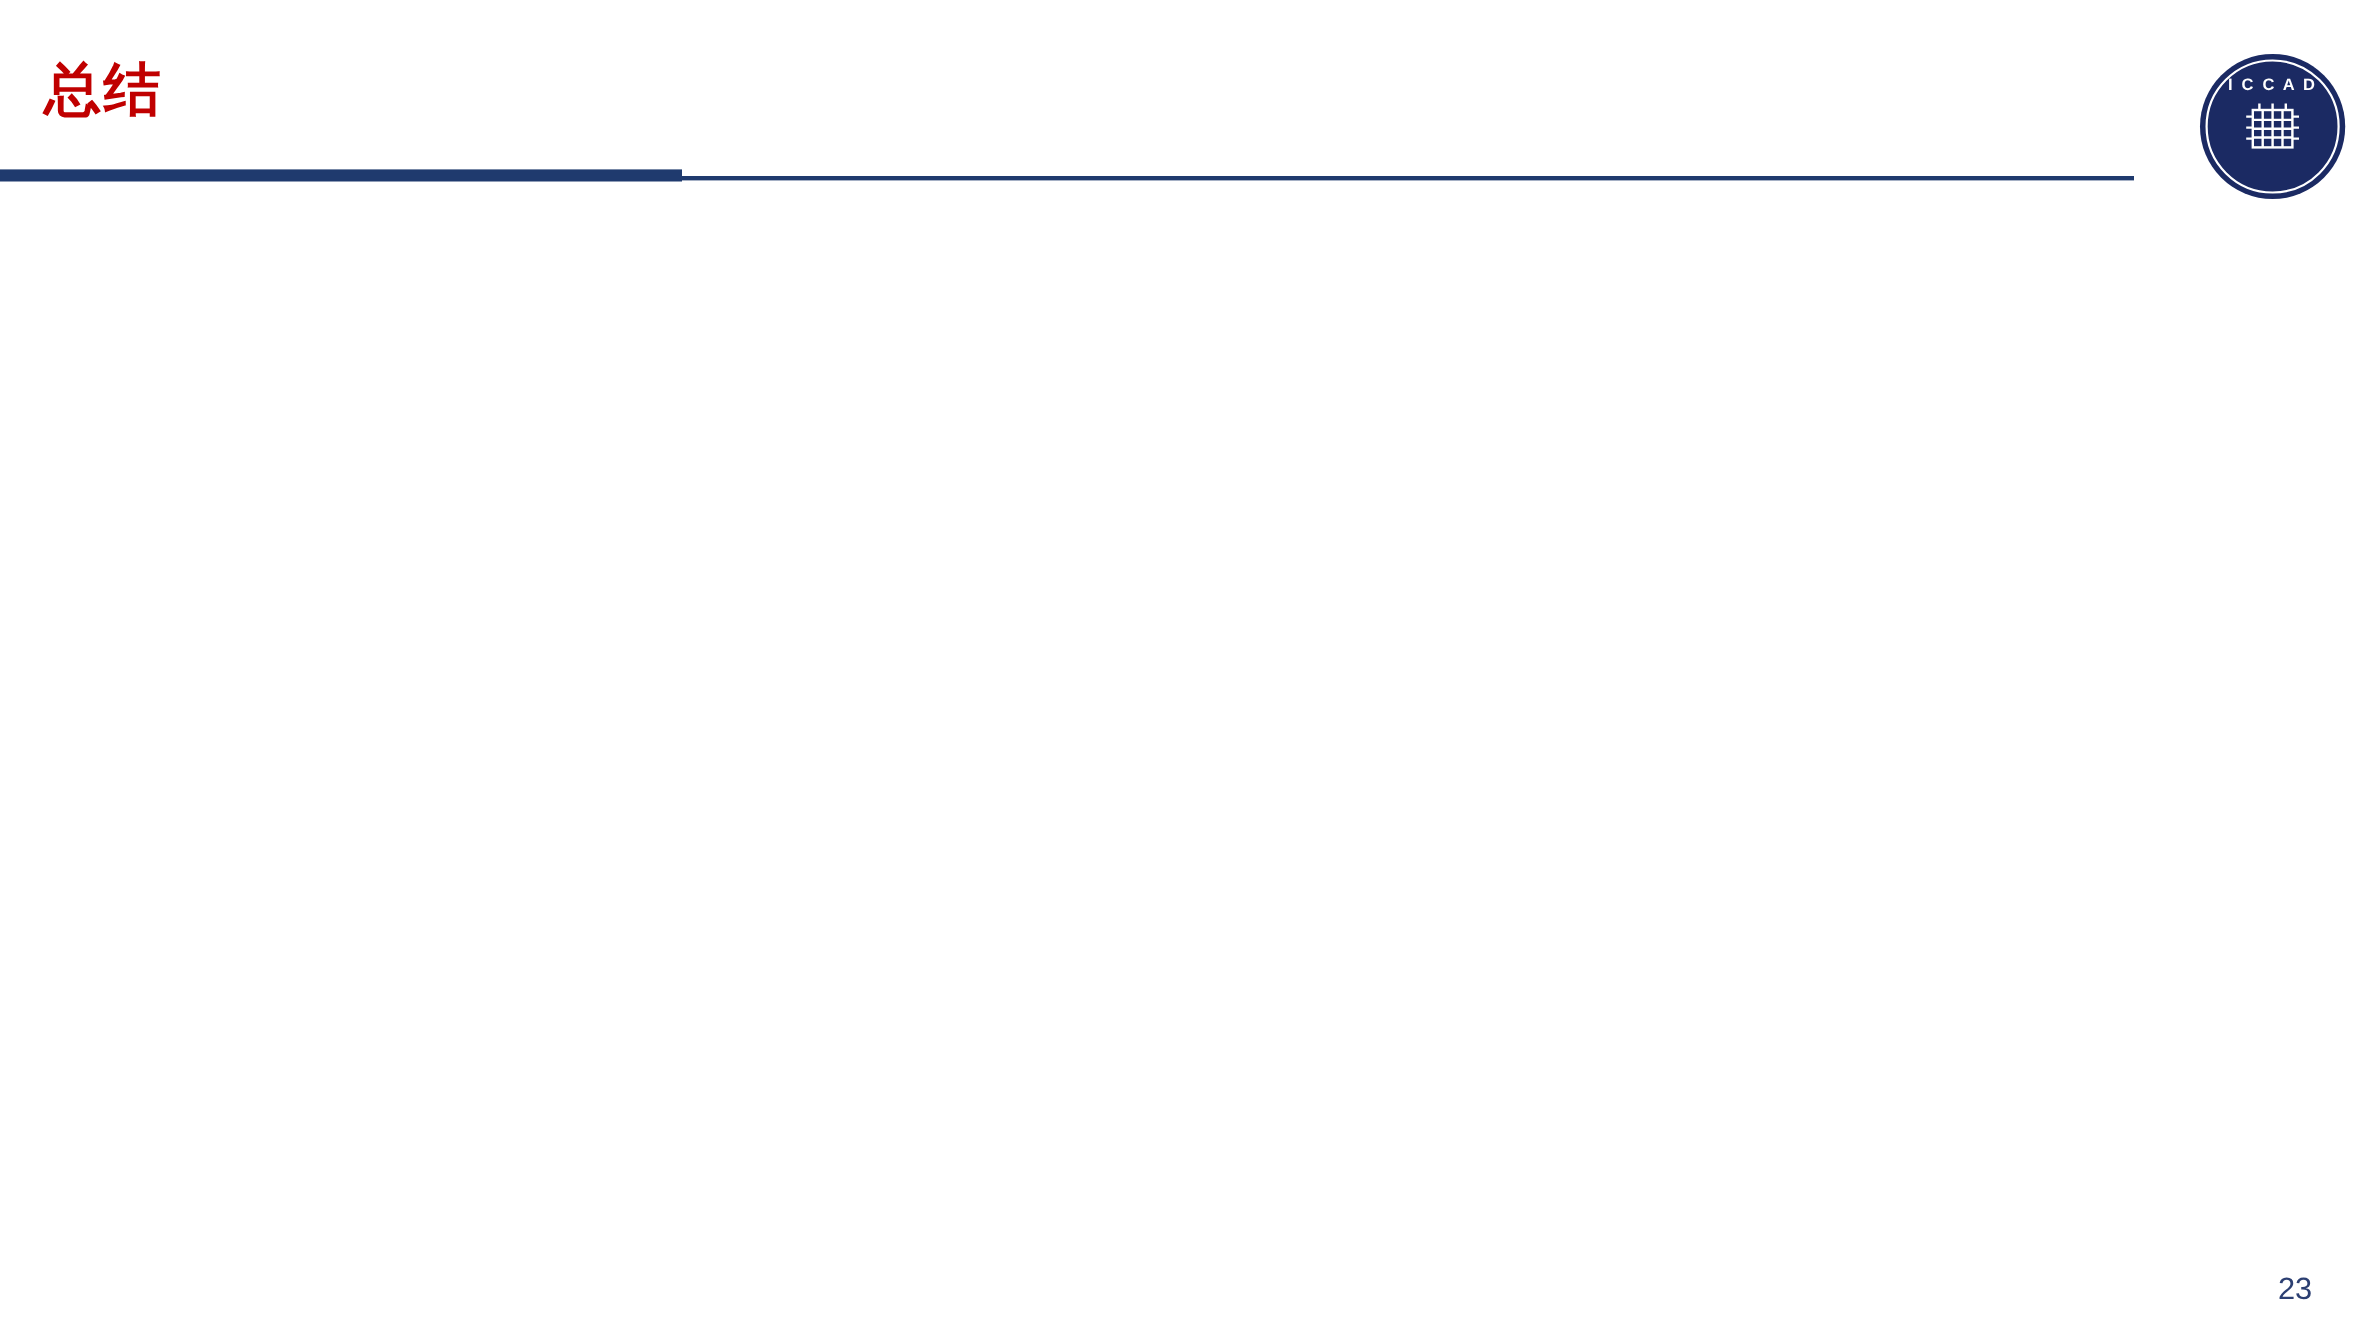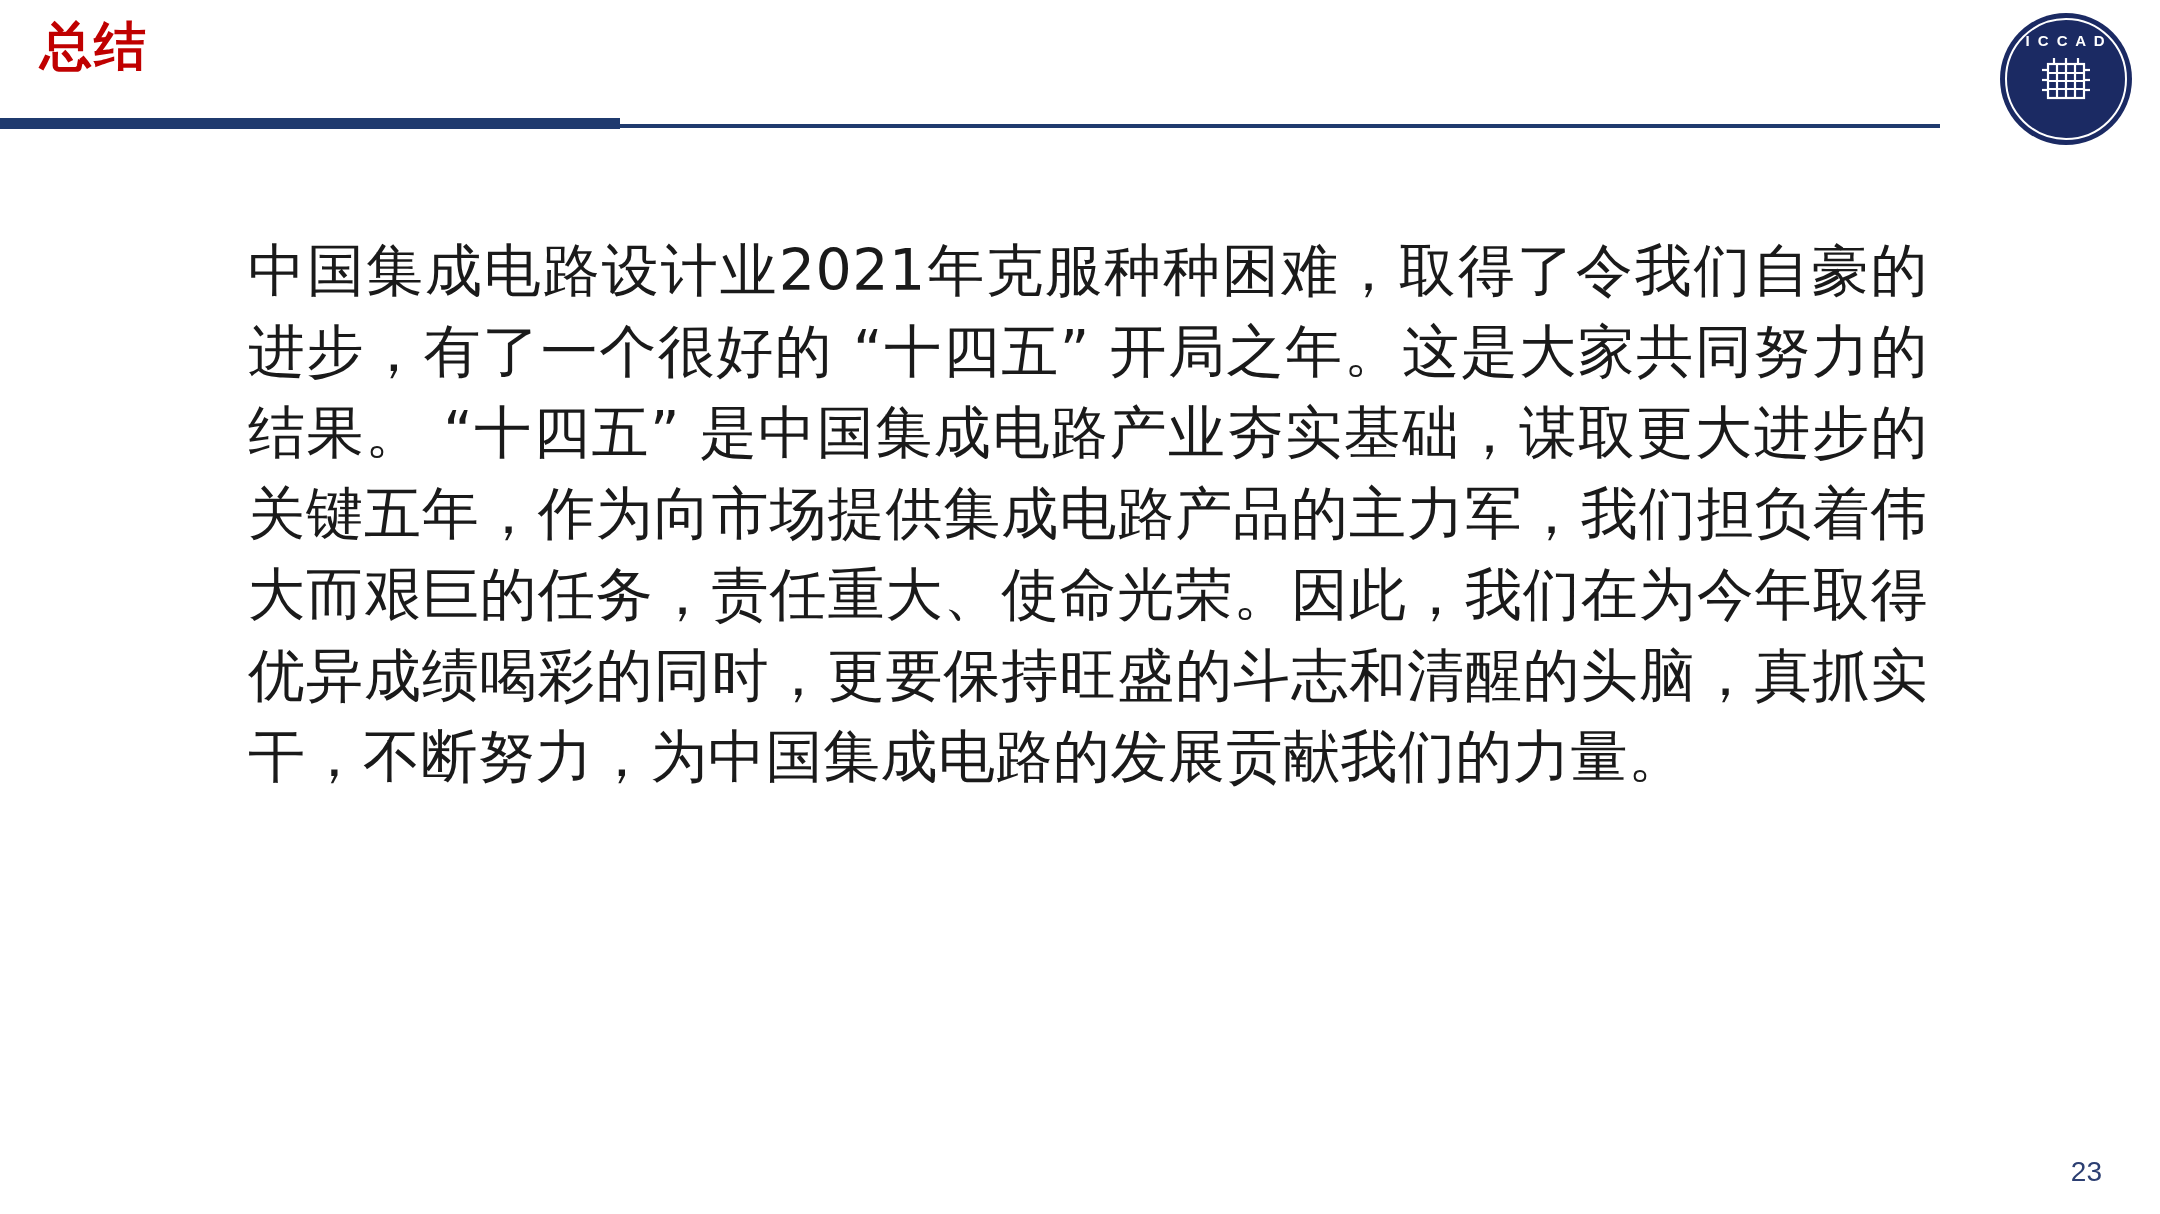--- a/index.html
+++ b/index.html
@@ -12,20 +12,21 @@
     height: 1214px;
     overflow: hidden;
     font-family: "Liberation Sans", sans-serif;
     position: relative;
   }
 
   .slide {
     position: absolute;
     inset: 0;
     background: #ffffff;
+    margin-top: 36px;
   }
 
   
   .slide-title {
     position: absolute;
     left: 40px;
     top: 18px;
     font-size: 52px;
     font-weight: bold;
     color: #c00000;
@@ -129,18 +130,17 @@
         <line x1="69" y1="48" x2="69" y2="54"></line>
         <line x1="81" y1="48" x2="81" y2="54"></line>
       </g>
       <path id="ringpath" d="M 69 127 m -46 0 a 46 46 0 1 0 92 0" fill="none"></path>
       <text font-family="DejaVu Sans, sans-serif" font-size="7.5" fill="#ffffff">
         <textPath href="#ringpath" startOffset="6%">中国半导体行业协会集成电路设计分会</textPath>
       </text>
     </svg>
   </div>
 
-  <div class="body-text">中国集成电路设计业2021年克服种种困难，取得了令我们自豪的进步，有了一个很好的 “十四五” 开局之年。这是大家共同努力的结果。 “十四五” 是中国集成电路产业夯实基础，谋取更大进步的关键五年，作为向市场提供集成电路产品的主力军，我们担负着伟大而艰巨的任务，责任重大、使命光荣。因此，我们在为今年取得优异成绩喝彩的同时，更要保持旺盛的斗志和清醒的头脑，真抓实干，不断努力，为中国集成电路的发展贡献我们的力量。</div>
 
 
   <div class="page-number">23</div>
 
 </div>
 
 </body></html>

